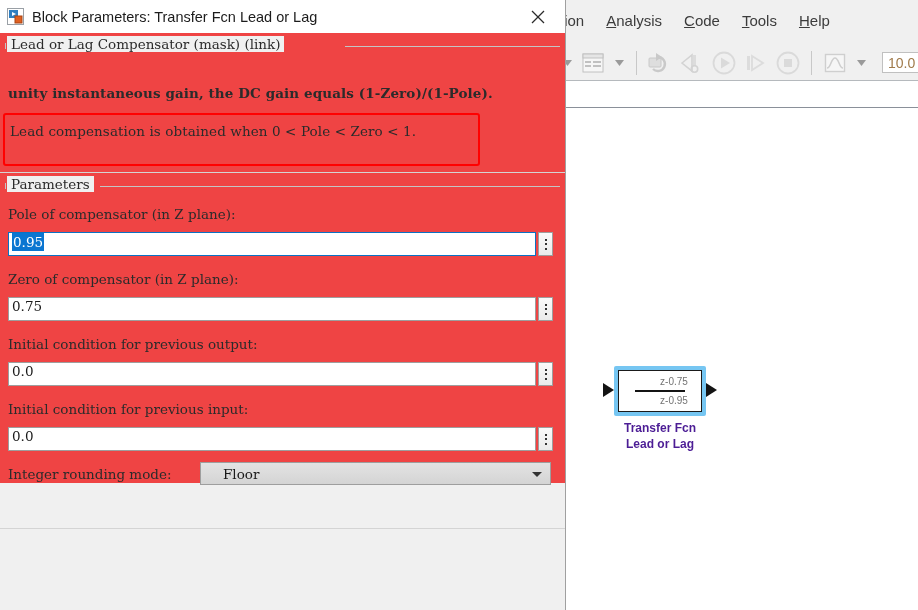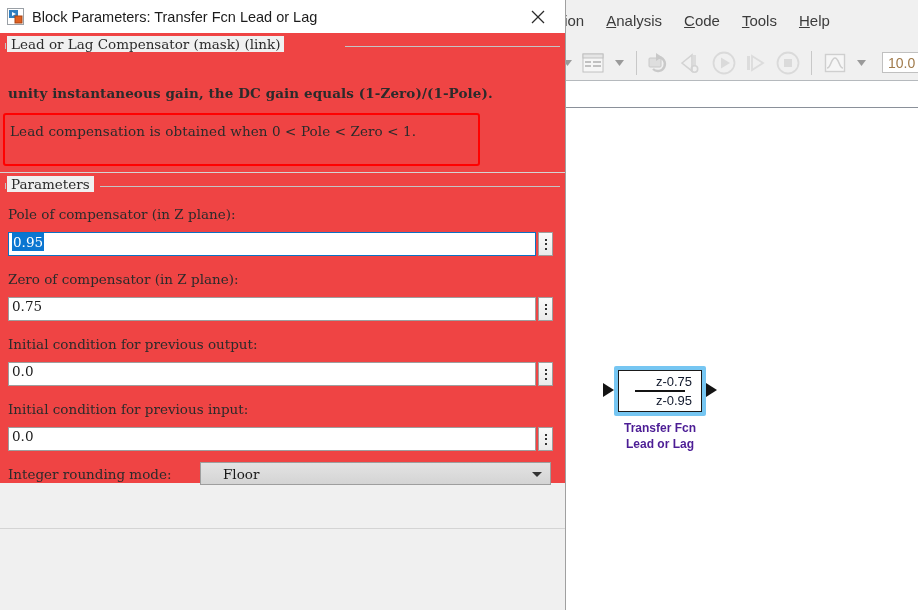--- a/index.html
+++ b/index.html
@@ -132,22 +132,22 @@
     width: 84px; height: 42px;
     background: #ffffff;
     border: 1.5px solid #1a1a1a;
     box-sizing: border-box;
     display: flex;
     flex-direction: column;
     align-items: center;
     justify-content: center;
   }
   .tf-num, .tf-den {
-    font-size: 13px;
-    color: #0f172a;
+    font-size: 10px;
+    color: #737373;
     line-height: 15px;
     font-family: "Liberation Sans", sans-serif;
     margin-left: 28px;
   }
   .tf-bar {
     width: 50px;
     height: 1.5px;
     background: #141414;
     margin: 1px 0;
   }

